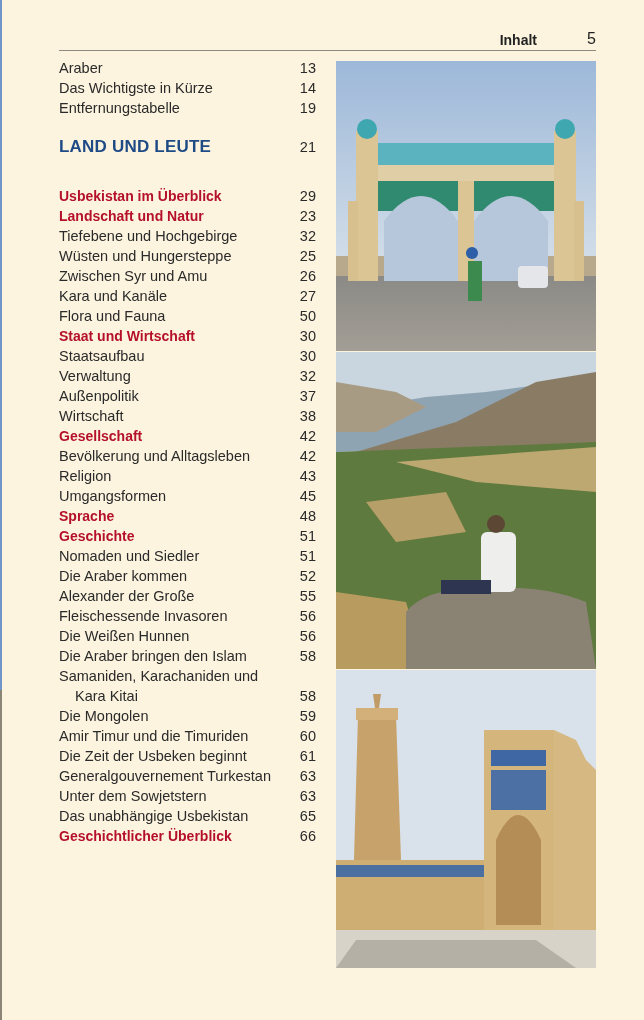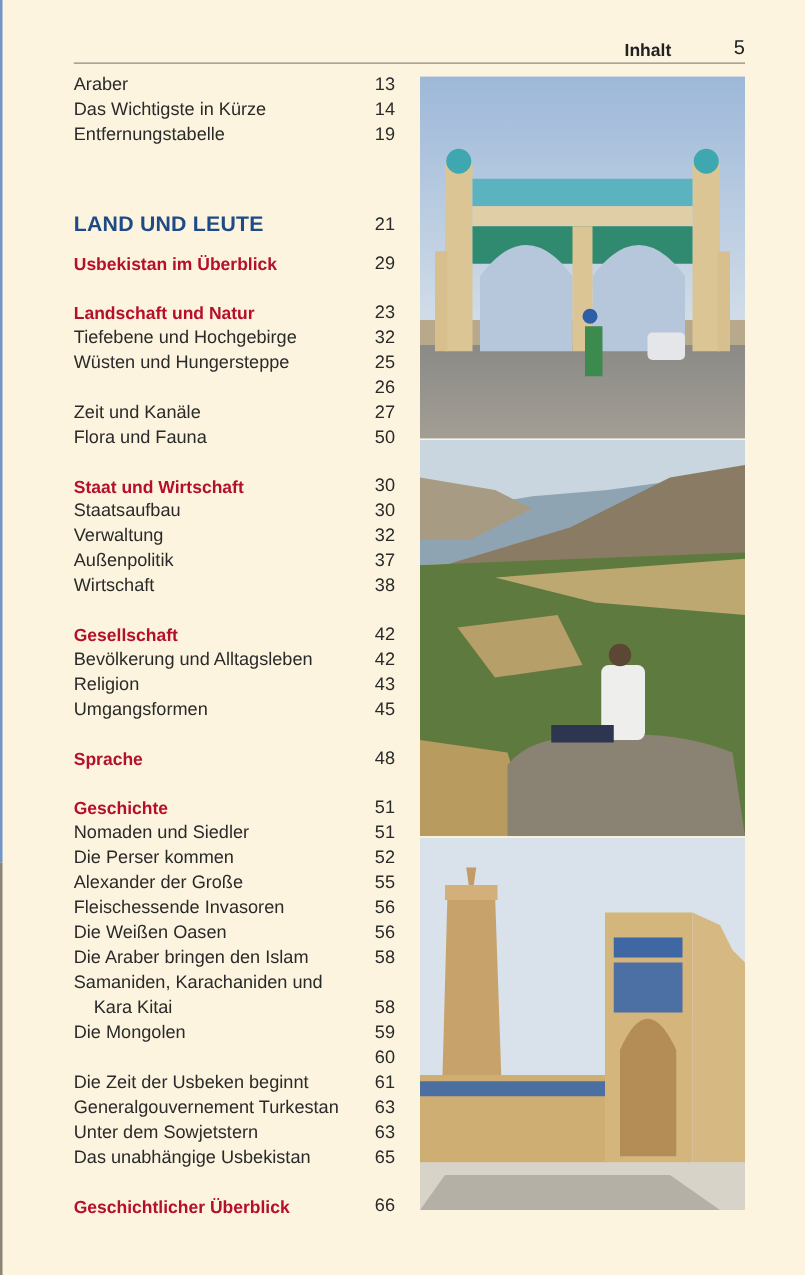--- a/index.html
+++ b/index.html
@@ -17,23 +17,23 @@
   .rh-page { position: absolute; right: 0; top: 0; font-size: 16px; color: #222; }
   .rule { position: absolute; left: 59px; top: 50px; width: 537px; height: 1px; background: #8c8a80; }
 
   .toc { position: absolute; left: 59px; top: 58px; width: 257px; }
   .entry { position: relative; height: 20px; line-height: 20px; font-size: 14.5px; white-space: nowrap; }
   .entry .lbl { position: absolute; left: 0; top: 0; }
   .entry .pg { position: absolute; right: 0; top: 0; text-align: left; }
   .entry.red .lbl { color: #b5102a; font-weight: bold; font-size: 14px; }
   .entry.part .lbl { color: #1e4a86; font-weight: bold; font-size: 17px; letter-spacing: 0.2px; }
   .entry.indent .lbl { left: 16px; }
-  .gap1 { margin-top: 11px; }
-  .gap2 { margin-top: 19px; }
-  .gap3 { margin-top: 52px; }
+  .gap1 { margin-top: 29px; }
+  .gap2 { }
+  .gap3 { margin-top: 19px; }
 
   .photo { position: absolute; left: 336px; width: 260px; overflow: hidden; }
   .photo svg { display: block; width: 100%; height: 100%; }
   .p1 { top: 61px; height: 290px; }
   .p2 { top: 352px; height: 317px; }
   .p3 { top: 670px; height: 298px; }
 </style>
 </head>
 <body>
 
@@ -77,24 +77,25 @@
     </div>
   <div class="entry">
       <span class="lbl">Tiefebene und Hochgebirge</span>
       <span class="pg">32</span>
     </div>
   <div class="entry">
       <span class="lbl">Wüsten und Hungersteppe</span>
       <span class="pg">25</span>
     </div>
   <div class="entry">
+      <span class="lbl">Zwischen Syr und Amu</span>
       <span class="pg">26</span>
     </div>
   <div class="entry">
-      <span class="lbl">Zeit und Kanäle</span>
+      <span class="lbl">Kara und Kanäle</span>
       <span class="pg">27</span>
     </div>
   <div class="entry">
       <span class="lbl">Flora und Fauna</span>
       <span class="pg">50</span>
     </div>
 
   <div class="entry red gap2">
       <span class="lbl">Staat und Wirtschaft</span>
       <span class="pg">30</span>
@@ -140,52 +141,53 @@
 
   <div class="entry red gap2">
       <span class="lbl">Geschichte</span>
       <span class="pg">51</span>
     </div>
   <div class="entry">
       <span class="lbl">Nomaden und Siedler</span>
       <span class="pg">51</span>
     </div>
   <div class="entry">
-      <span class="lbl">Die Perser kommen</span>
+      <span class="lbl">Die Araber kommen</span>
       <span class="pg">52</span>
     </div>
   <div class="entry">
       <span class="lbl">Alexander der Große</span>
       <span class="pg">55</span>
     </div>
   <div class="entry">
       <span class="lbl">Fleischessende Invasoren</span>
       <span class="pg">56</span>
     </div>
   <div class="entry">
-      <span class="lbl">Die Weißen Oasen</span>
+      <span class="lbl">Die Weißen Hunnen</span>
       <span class="pg">56</span>
     </div>
   <div class="entry">
       <span class="lbl">Die Araber bringen den Islam</span>
       <span class="pg">58</span>
     </div>
   <div class="entry">
       <span class="lbl">Samaniden, Karachaniden und</span>
       <span class="pg"></span>
     </div>
   <div class="entry indent">
       <span class="lbl">Kara Kitai</span>
       <span class="pg">58</span>
     </div>
   <div class="entry">
       <span class="lbl">Die Mongolen</span>
       <span class="pg">59</span>
     </div>
   <div class="entry">
+      <span class="lbl">Amir Timur und die Timuriden</span>
       <span class="pg">60</span>
     </div>
   <div class="entry">
       <span class="lbl">Die Zeit der Usbeken beginnt</span>
       <span class="pg">61</span>
     </div>
   <div class="entry">
       <span class="lbl">Generalgouvernement Turkestan</span>
       <span class="pg">63</span>
     </div>

